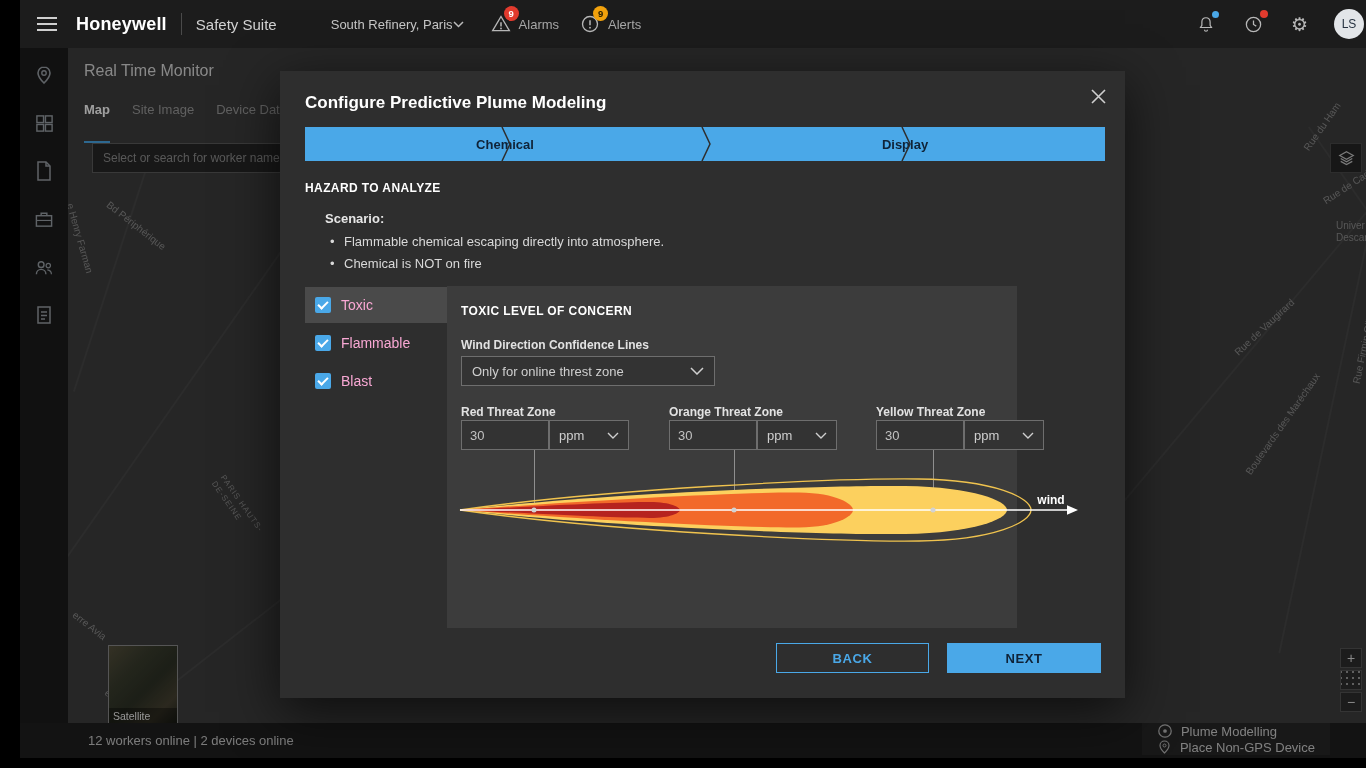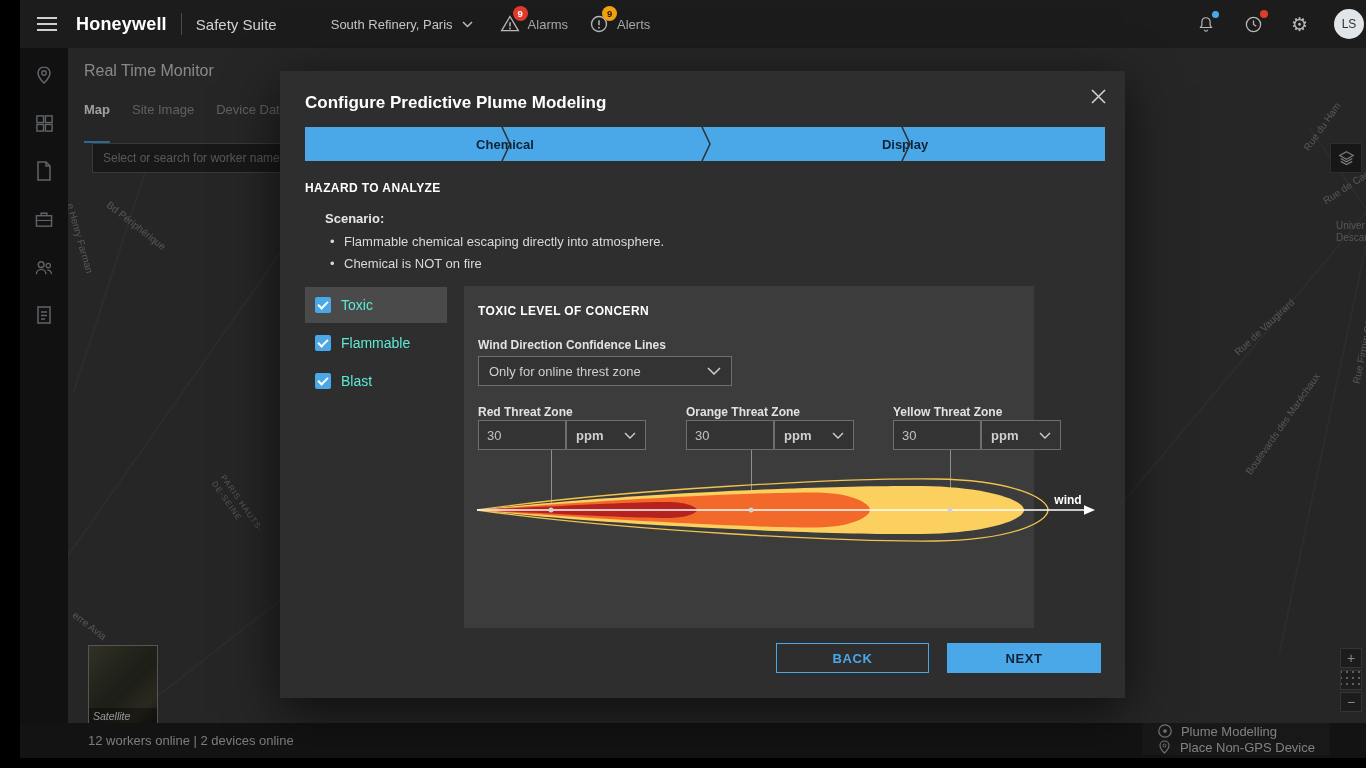--- a/index.html
+++ b/index.html
@@ -6,21 +6,21 @@
   html,body{background:#000;}
   body{font-family:"Liberation Sans","DejaVu Sans",sans-serif;}
   #app{position:relative;width:1366px;height:768px;background:#000;overflow:hidden;margin-left:20px;}
 
   
   .topbar{position:absolute;top:0;left:0;width:1366px;height:48px;background:#1c1c1c;display:flex;align-items:center;z-index:6;}
   .hamburger{margin-left:16px;width:22px;height:18px;display:flex;align-items:center;justify-content:center;cursor:pointer;}
   .brand{margin-left:18px;font-size:18px;font-weight:bold;color:#fff;letter-spacing:.2px;}
   .top-divider{width:1px;height:22px;background:#4a4a4a;margin:0 14px;}
   .app-name{font-size:15px;color:#d2d2d2;}
-  .site-select{margin-left:54px;display:flex;align-items:center;gap:9px;color:#c6c6c6;font-size:13px;cursor:pointer;}
+  .site-select{margin-left:54px;display:flex;align-items:center;color:#c6c6c6;font-size:13px;cursor:pointer;}
   .top-group{display:flex;align-items:center;gap:7px;color:#a8a8a8;font-size:13px;cursor:pointer;}
   .alarm-group{margin-left:26px;}
   .alert-group{margin-left:20px;}
   .icon-wrap{position:relative;width:22px;height:22px;display:flex;align-items:center;justify-content:center;}
   .badge{position:absolute;top:-7px;right:-7px;min-width:15px;height:15px;border-radius:8px;font-size:9.5px;font-weight:bold;display:flex;align-items:center;justify-content:center;padding:0 3px;}
   .badge.red{background:#e23b2e;color:#fff;}
   .badge.amber{background:#f2a20d;color:#2b2000;}
   .dot{position:absolute;border-radius:50%;}
   .dot.blue{width:7px;height:7px;background:#4aa8e8;top:-2px;right:-2px;}
   .dot.red{width:8px;height:8px;background:#e23b2e;top:-3px;right:-3px;}
@@ -36,21 +36,21 @@
   .map{position:absolute;top:48px;left:48px;right:0;bottom:45px;background:#3e3e3e;overflow:hidden;}
   .road{position:absolute;background:#4e4e4e;opacity:.55;}
   .maplabel{position:absolute;color:#9a9a9a;font-size:10px;white-space:nowrap;opacity:.85;transform-origin:left center;}
   .page-title{position:absolute;left:16px;top:14px;font-size:16px;color:#dcdcdc;}
   .tabs{position:absolute;left:16px;top:54px;display:flex;gap:22px;}
   .tab{font-size:13px;color:#9b9b9b;padding-bottom:24px;cursor:pointer;}
   .tab.active{color:#fff;font-weight:bold;border-bottom:2px solid #4aa8e8;}
   .worker-search{position:absolute;left:24px;top:95px;width:300px;height:30px;background:#272727;border:1px solid #5c5c5c;color:#cfcfcf;font-size:12px;padding:0 10px;outline:none;}
   .worker-search::placeholder{color:#8f8f8f;}
   .layers-btn{position:absolute;left:1262px;top:95px;width:32px;height:30px;background:#262626;border:1px solid #4a4a4a;display:flex;align-items:center;justify-content:center;cursor:pointer;}
-  .satellite{position:absolute;left:20px;top:597px;width:70px;height:80px;border:1px solid #8a8a8a;background:linear-gradient(135deg,#55503c 0%,#3a3d2e 30%,#2e3226 55%,#474232 80%,#23261d 100%);cursor:pointer;font-style:italic;}
+  .satellite{position:absolute;left:40px;top:597px;width:70px;height:80px;border:1px solid #8a8a8a;background:linear-gradient(135deg,#55503c 0%,#3a3d2e 30%,#2e3226 55%,#474232 80%,#23261d 100%);cursor:pointer;}
   .satellite-label{position:absolute;left:0;bottom:0;right:0;padding:2px 4px;font-size:10.5px;color:#f0f0f0;background:rgba(0,0,0,.35);}
   .zoomctl{position:absolute;left:1272px;top:600px;width:22px;display:flex;flex-direction:column;gap:2px;}
   .zoombox{width:22px;height:20px;background:#2e2e2e;border:1px solid #555;color:#ddd;font-size:14px;display:flex;align-items:center;justify-content:center;cursor:pointer;}
   .zoomdots{background-color:#2e2e2e;background-image:radial-gradient(#999 1px,transparent 1.3px);background-size:6px 6px;background-position:3px 4px;}
 
   
   .statusbar{position:absolute;left:0;top:723px;width:1366px;height:35px;background:#202020;display:flex;align-items:center;z-index:4;}
   .status-summary{margin-left:68px;font-size:13px;color:#c7c7c7;}
   .status-actions{margin-left:auto;margin-right:56px;display:flex;height:100%;flex-direction:column;}
   .status-btn{display:flex;align-items:center;gap:8px;padding:0 15px;background:#282828;margin-left:2px;color:#cfcfcf;font-size:13px;cursor:pointer;}
@@ -67,31 +67,31 @@
   .hazard-header{position:absolute;left:25px;top:110px;font-size:12px;font-weight:bold;color:#fff;letter-spacing:.4px;}
   .scenario-label{position:absolute;left:45px;top:140px;font-size:13px;font-weight:bold;color:#e6e6e6;}
   .scenario-list{position:absolute;left:48px;top:160px;list-style:none;}
   .scenario-list li{position:relative;padding-left:16px;font-size:13px;color:#d9d9d9;line-height:22px;}
   .scenario-list li::before{content:"\2022";position:absolute;left:2px;}
   .hazard-list{position:absolute;left:25px;top:216px;width:142px;}
   .hazard-item{display:flex;align-items:center;gap:10px;height:36px;padding-left:10px;margin-bottom:2px;cursor:pointer;}
   .hazard-item.selected{background:#4a4a4a;}
   .checkbox{width:16px;height:16px;background:#4aa8e8;border-radius:2px;position:relative;flex:none;cursor:pointer;}
   .checkbox::after{content:"";position:absolute;left:3px;top:4px;width:8px;height:4px;border-left:2px solid #fff;border-bottom:2px solid #fff;transform:rotate(-45deg);}
-  .hazard-item .hz-label{font-size:14px;color:#5eead4;}
-
-  .panel{position:absolute;left:184px;top:215px;width:570px;height:342px;background:#3c3c3c;}
+  .hazard-item .hz-label{font-size:14px;color:#f9a8d4;}
+
+  .panel{position:absolute;left:167px;top:215px;width:570px;height:342px;background:#3c3c3c;}
   .panel-header{position:absolute;left:14px;top:18px;font-size:12px;font-weight:bold;color:#fff;letter-spacing:.4px;}
   .wind-label{position:absolute;left:14px;top:52px;font-size:12px;font-weight:bold;color:#e2e2e2;}
   .wind-select{position:absolute;left:14px;top:70px;width:254px;height:30px;background:#333;border:1px solid #6e6e6e;display:flex;align-items:center;justify-content:space-between;padding:0 10px;font-size:13px;color:#cfcfcf;cursor:pointer;}
   .zone-label{position:absolute;top:119px;font-size:12px;font-weight:bold;color:#e2e2e2;}
   .zl1{left:14px;} .zl2{left:222px;} .zl3{left:429px;}
   .zone-input{position:absolute;top:134px;width:88px;height:30px;background:#333;border:1px solid #6e6e6e;color:#c2c2c2;font-size:13px;padding:0 8px;outline:none;}
   .zi1{left:14px;} .zi2{left:222px;} .zi3{left:429px;}
-  .zone-unit{position:absolute;top:134px;width:80px;height:30px;background:#333;border:1px solid #6e6e6e;display:flex;align-items:center;justify-content:space-between;padding:0 9px;font-size:13px;color:#cfcfcf;cursor:pointer;font-weight:bold;}
+  .zone-unit{position:absolute;top:134px;width:80px;height:30px;background:#333;border:1px solid #6e6e6e;display:flex;align-items:center;justify-content:space-between;padding:0 9px;font-size:13px;color:#cfcfcf;cursor:pointer;}
   .zu1{left:102px;} .zu2{left:310px;} .zu3{left:517px;}
   .connector{position:absolute;top:164px;height:60px;width:1px;background:#8f8f8f;}
   .cn1{left:87px;} .cn2{left:287px;} .cn3{left:486px;}
   .plume{position:absolute;left:0;top:178px;}
   .btn-back{position:absolute;left:496px;top:572px;width:153px;height:30px;border:1px solid #4aa8e8;color:#4aa8e8;font-size:13px;font-weight:bold;background:transparent;letter-spacing:.6px;cursor:pointer;}
   .btn-next{position:absolute;left:667px;top:572px;width:154px;height:30px;background:#4aa8e8;color:#0f2338;font-size:13px;font-weight:bold;border:none;letter-spacing:.6px;cursor:pointer;}
 </style>
 </head>
 <body>
 

